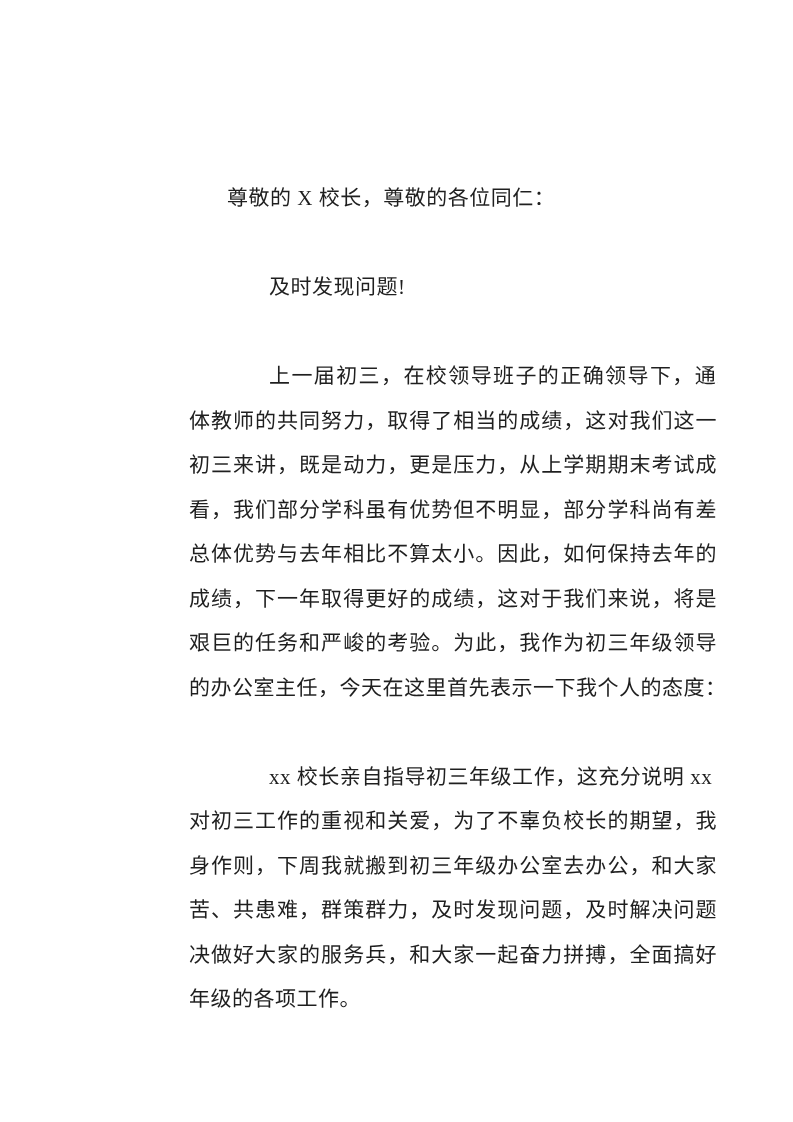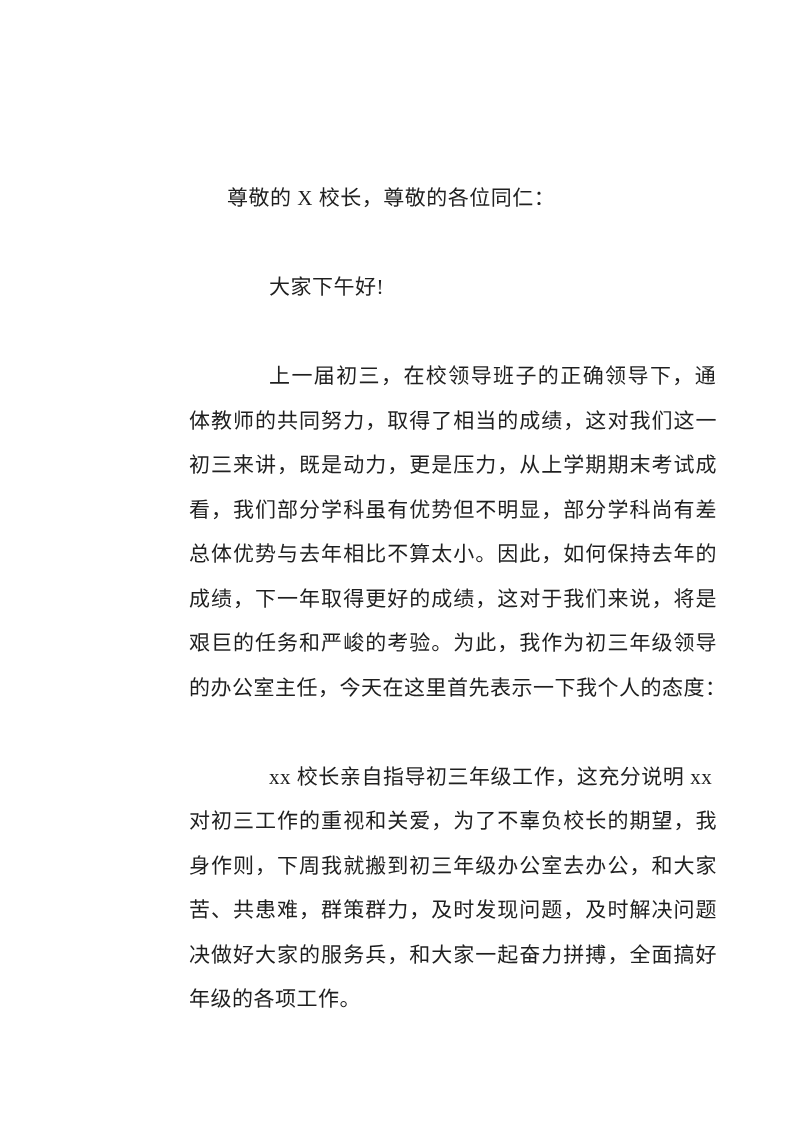--- a/index.html
+++ b/index.html
@@ -36,17 +36,17 @@
   }
   .indent-sm { text-indent: 38px; }
   .indent-lg { text-indent: 80px; }
 </style>
 </head>
 <body>
 
 <div class="page">
   <div class="doc-body">
     <p class="indent-sm">尊敬的 X 校长，尊敬的各位同仁：</p>
-    <p class="indent-lg">大家下午好!</p>
+    <p class="indent-lg">及时发现问题!</p>
     <p class="indent-lg">上一届初三，在校领导班子的正确领导下，通过全体教师的共同努力，取得了相当的成绩，这对我们这一届的初三来讲，既是动力，更是压力，从上学期期末考试成绩来看，我们部分学科虽有优势但不明显，部分学科尚有差距，总体优势与去年相比不算太小。因此，如何保持去年的中考成绩，下一年取得更好的成绩，这对于我们来说，将是一场艰巨的任务和严峻的考验。为此，我作为初三年级领导小组的办公室主任，今天在这里首先表示一下我个人的态度：</p>
     <p class="indent-lg">xx 校长亲自指导初三年级工作，这充分说明 xx 校长对初三工作的重视和关爱，为了不辜负校长的期望，我将以身作则，下周我就搬到初三年级办公室去办公，和大家同甘苦、共患难，群策群力，及时发现问题，及时解决问题，坚决做好大家的服务兵，和大家一起奋力拼搏，全面搞好初三年级的各项工作。</p>
   </div>
 </div>
 
 </body></html>

